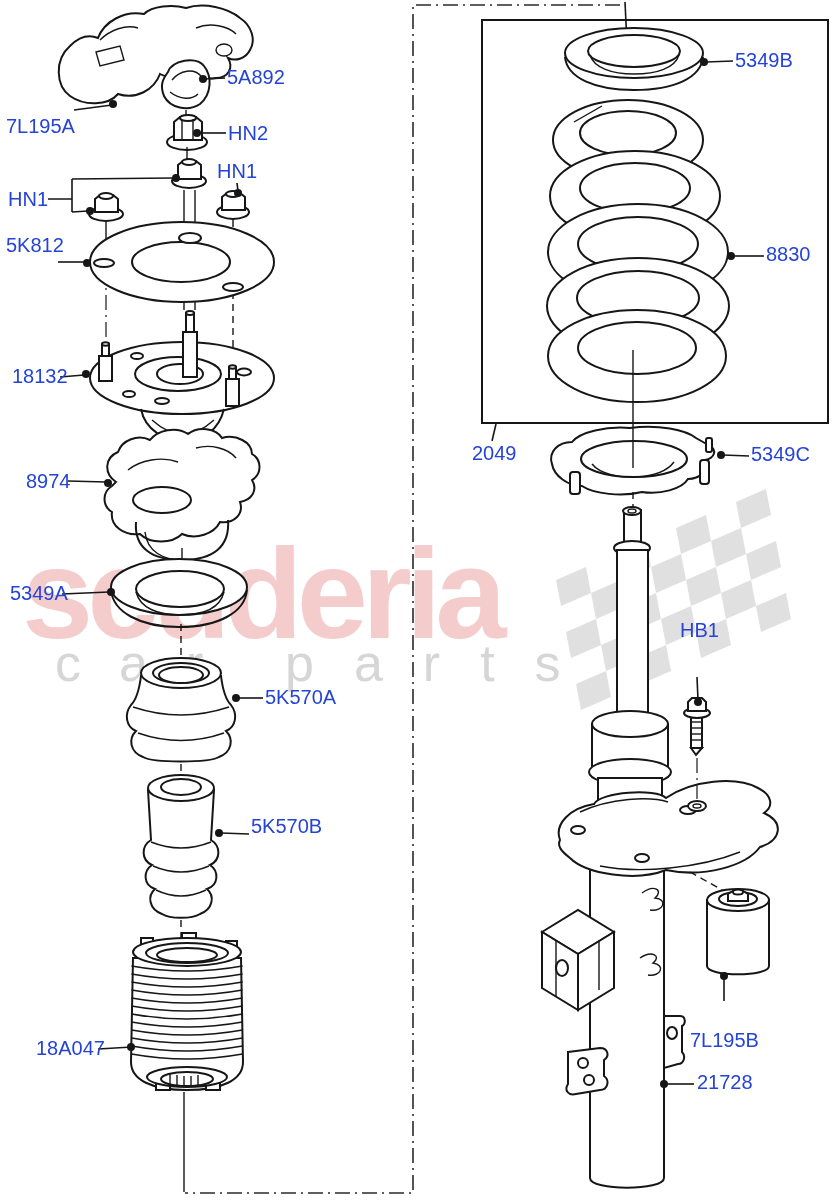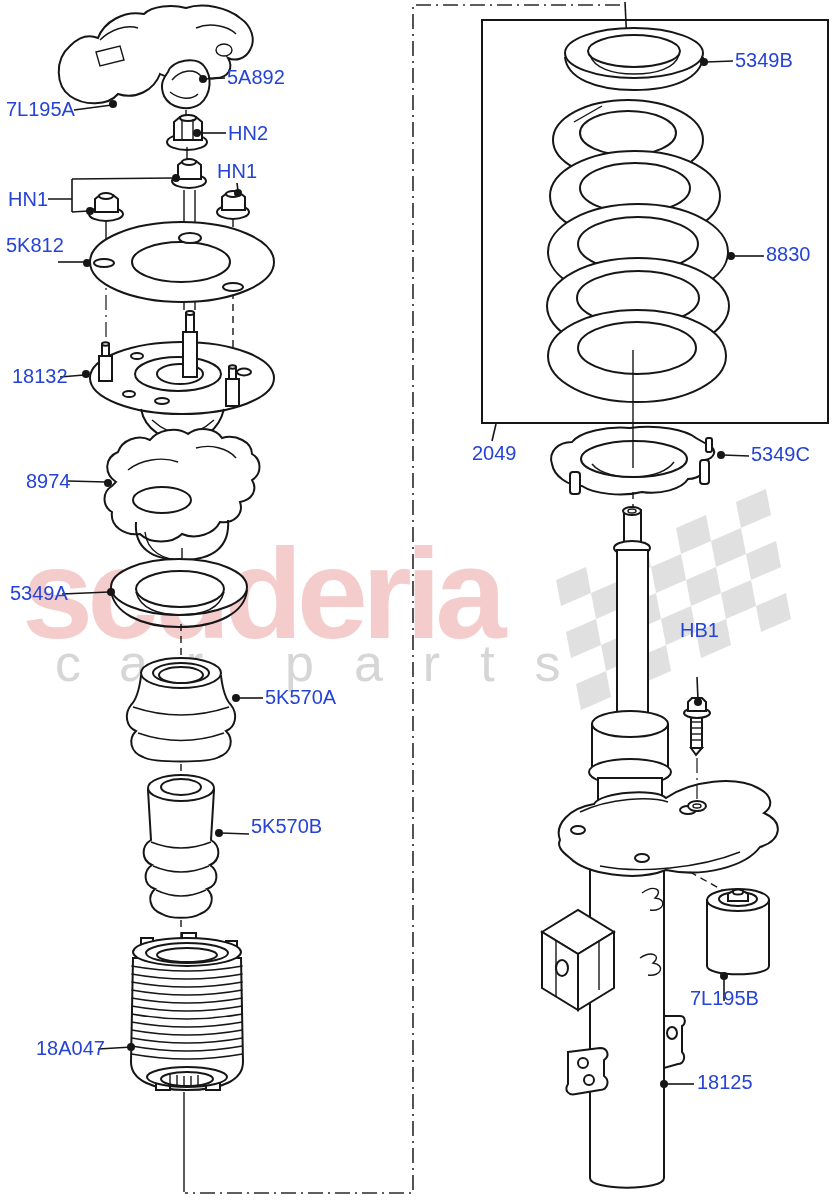--- a/index.html
+++ b/index.html
@@ -340,33 +340,33 @@
     <line class="leader" x1="697" y1="677" x2="698" y2="700"></line>
         <circle class="dot" cx="698" cy="702" r="4"></circle>
     <line class="leader" x1="724" y1="1001" x2="724" y2="978"></line>
         <circle class="dot" cx="724" cy="976" r="4"></circle>
     <line class="leader" x1="694" y1="1084" x2="667" y2="1084"></line>
         <circle class="dot" cx="664" cy="1084" r="4"></circle>
   </g>
 </svg>
 
 <div>
-  <div class="lbl" style="left:6px;top:99px">7L195A</div>
+  <div class="lbl" style="left:6px;top:116px">7L195A</div>
   <div class="lbl" style="left:227px;top:67px">5A892</div>
   <div class="lbl" style="left:228px;top:123px">HN2</div>
   <div class="lbl" style="left:8px;top:189px">HN1</div>
   <div class="lbl" style="left:217px;top:161px">HN1</div>
   <div class="lbl" style="left:6px;top:235px">5K812</div>
   <div class="lbl" style="left:12px;top:366px">18132</div>
   <div class="lbl" style="left:26px;top:471px">8974</div>
   <div class="lbl" style="left:10px;top:583px">5349A</div>
   <div class="lbl" style="left:265px;top:687px">5K570A</div>
   <div class="lbl" style="left:251px;top:816px">5K570B</div>
   <div class="lbl" style="left:36px;top:1038px">18A047</div>
   <div class="lbl" style="left:735px;top:50px">5349B</div>
   <div class="lbl" style="left:766px;top:244px">8830</div>
   <div class="lbl" style="left:472px;top:443px">2049</div>
   <div class="lbl" style="left:751px;top:444px">5349C</div>
   <div class="lbl" style="left:680px;top:620px">HB1</div>
-  <div class="lbl" style="left:690px;top:988px">7L195B</div>
-  <div class="lbl" style="left:697px;top:1072px">18125</div>
+  <div class="lbl" style="left:690px;top:1030px">7L195B</div>
+  <div class="lbl" style="left:697px;top:1072px">21728</div>
 </div>
 </div>
 
 </body></html>

